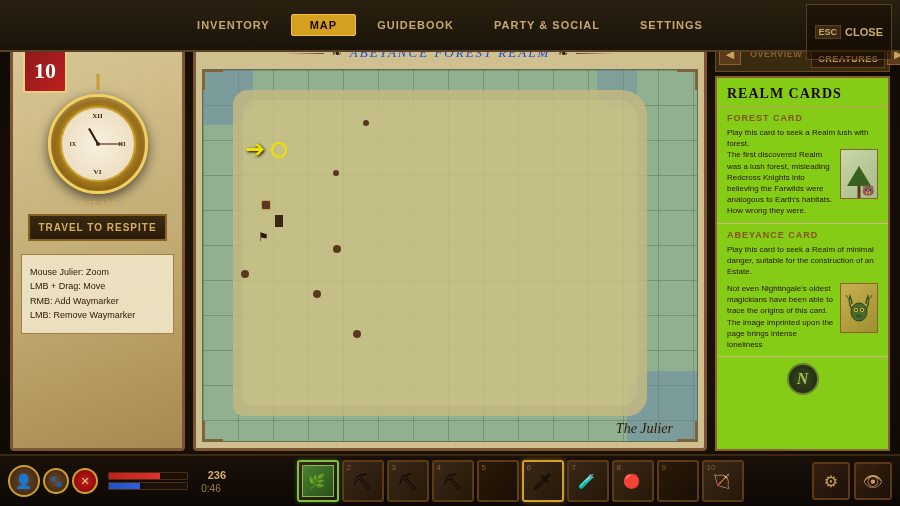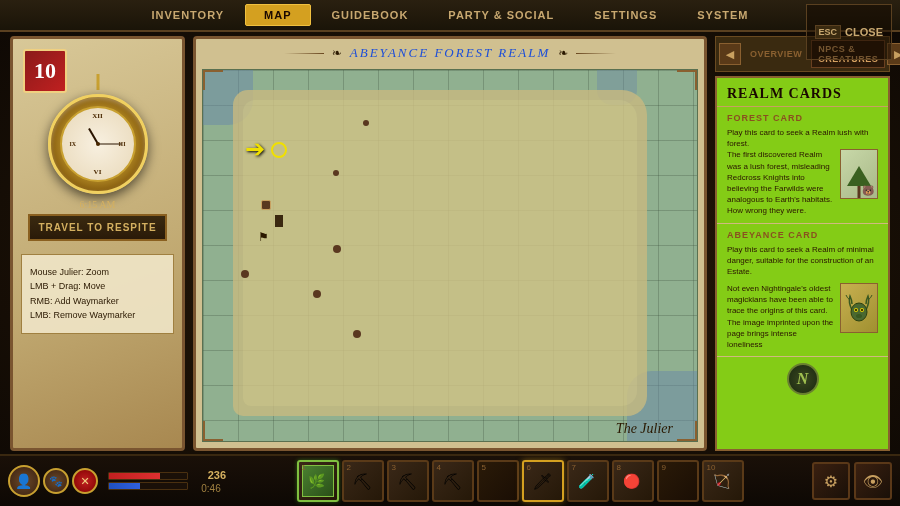--- a/index.html
+++ b/index.html
@@ -18,21 +18,21 @@
       inset: 0;
       background: radial-gradient(ellipse at center, #2a1a08 0%, #0d0804 100%);
     }
 
     
     .top-nav {
       position: absolute;
       top: 0;
       left: 0;
       right: 0;
-      height: 32px;
+      height: 52px;
       background: linear-gradient(180deg, #2a2010 0%, #1a1408 100%);
       border-bottom: 2px solid #5a4020;
       display: flex;
       align-items: center;
       justify-content: center;
       gap: 2px;
       z-index: 10;
     }
 
     .nav-tab {
@@ -548,21 +548,20 @@
 <body>
 
 <div class="bg-overlay"></div>
 
 <div class="top-nav">
   <div class="nav-tab">INVENTORY</div>
   <div class="nav-tab active">MAP</div>
   <div class="nav-tab">GUIDEBOOK</div>
   <div class="nav-tab">PARTY &amp; SOCIAL</div>
   <div class="nav-tab">SETTINGS</div>
-  <div class="nav-tab">SYSTEM</div>
   <div class="close-btn">
     <span class="esc-badge">ESC</span>
     <span>CLOSE</span>
   </div>
 </div>
 
 <div class="main-content">
 
   <div class="left-panel">
     <div style="position:absolute;inset:0; background: linear-gradient(160deg, #d8c898 0%, #c0a870 60%, #a88850 100%); border: 3px solid #7a5530; border-radius:4px; overflow:hidden;">

